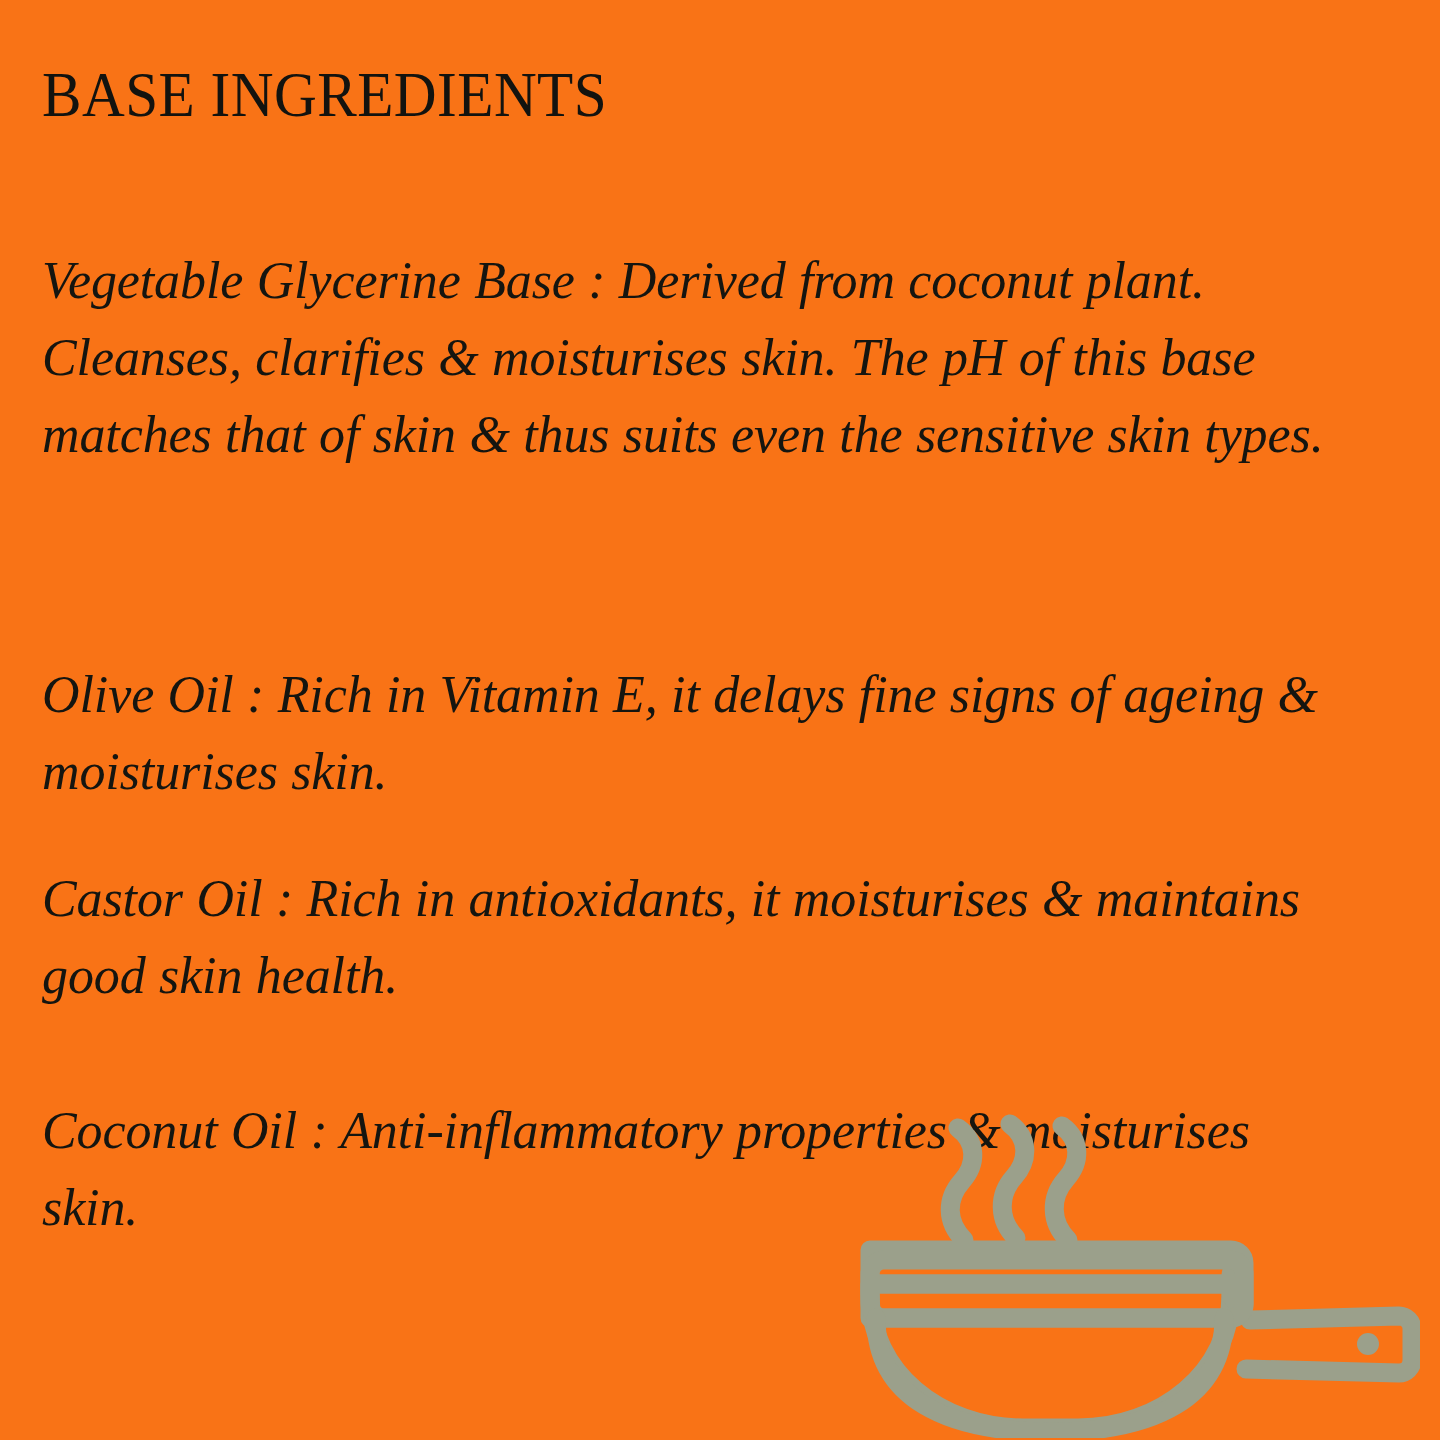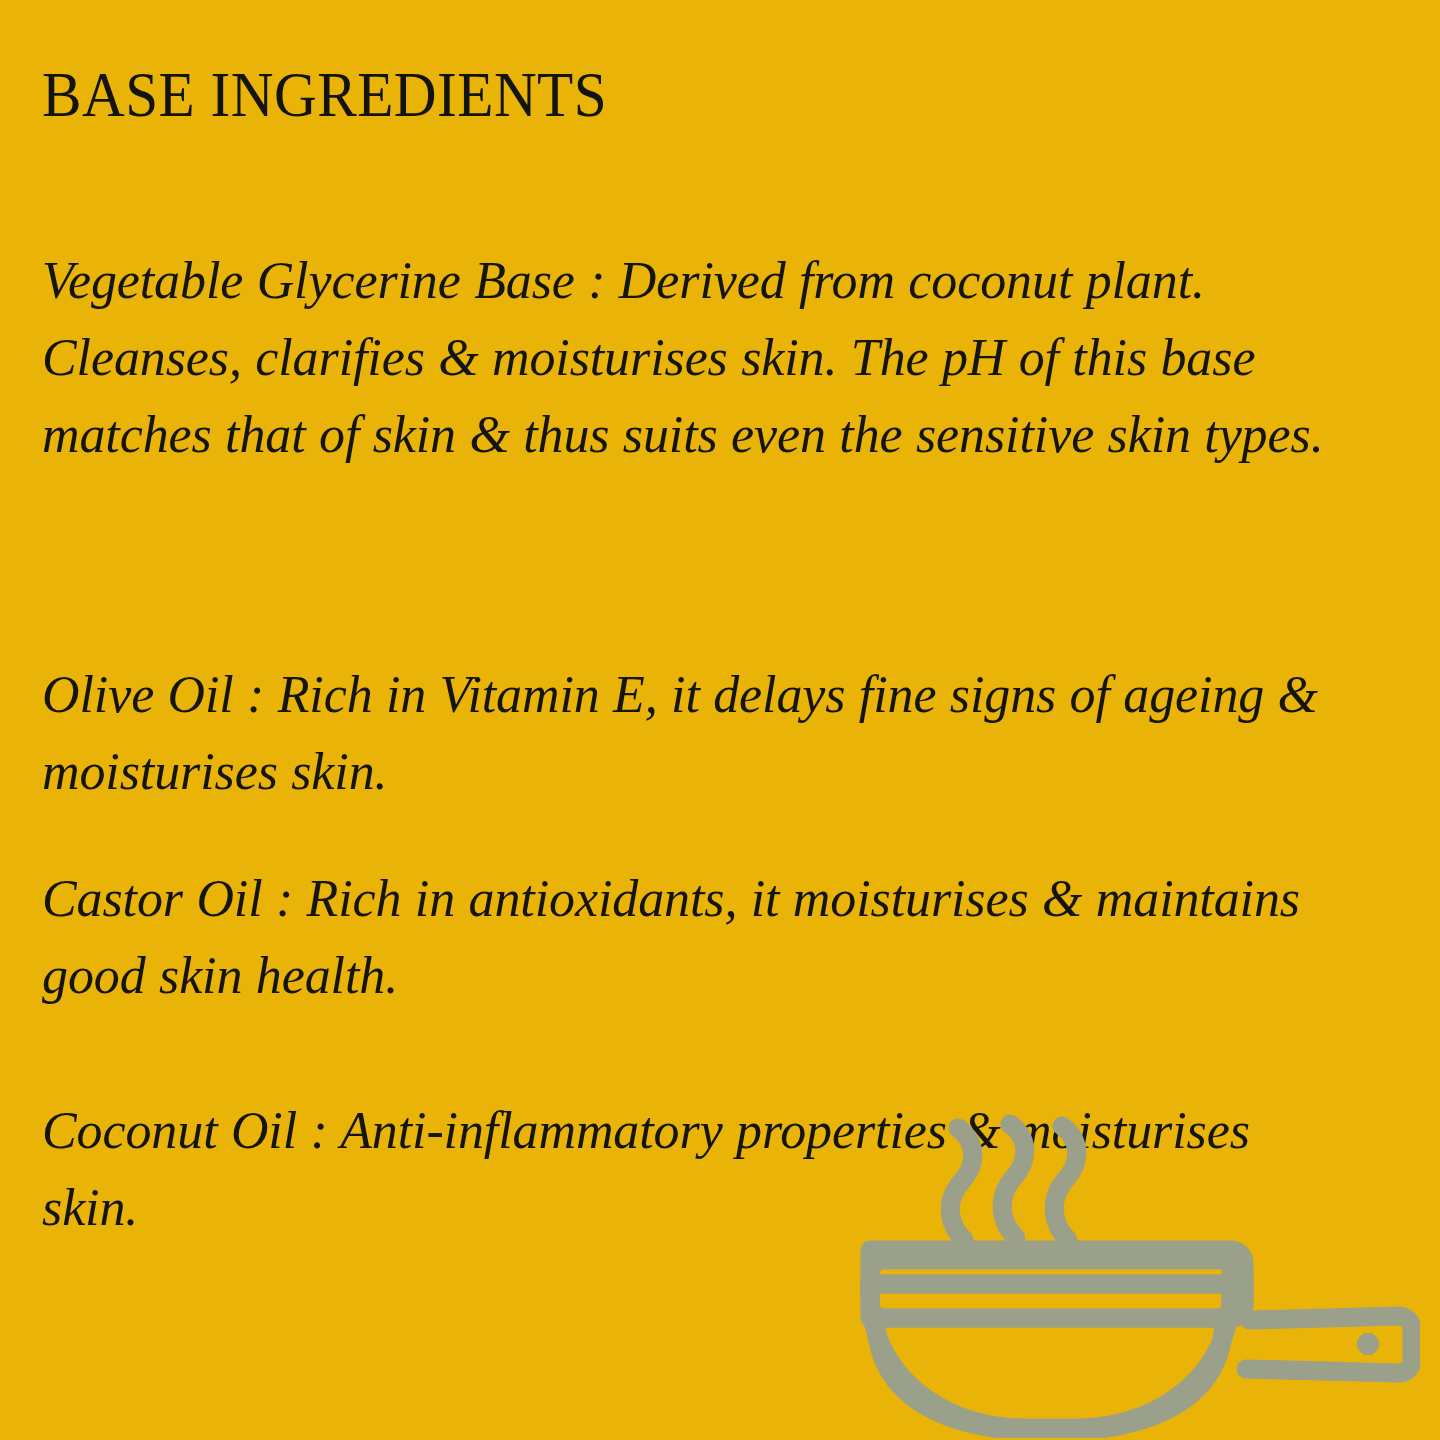--- a/index.html
+++ b/index.html
@@ -14,21 +14,21 @@
     background: #fdfcea;
     font-family: "Liberation Serif", "DejaVu Serif", serif;
     color: #171713;
     -webkit-font-smoothing: antialiased;
   }
 
   .canvas {
     position: relative;
     width: 1440px;
     height: 1440px;
-    background: #eab308;
+    background: #f97316;
     box-sizing: border-box;
   }
 
   
   .page-title {
     position: absolute;
     left: 42px;
     top: 22px;
     font-family: "Liberation Serif", "DejaVu Serif", serif;
     font-size: 63px;

